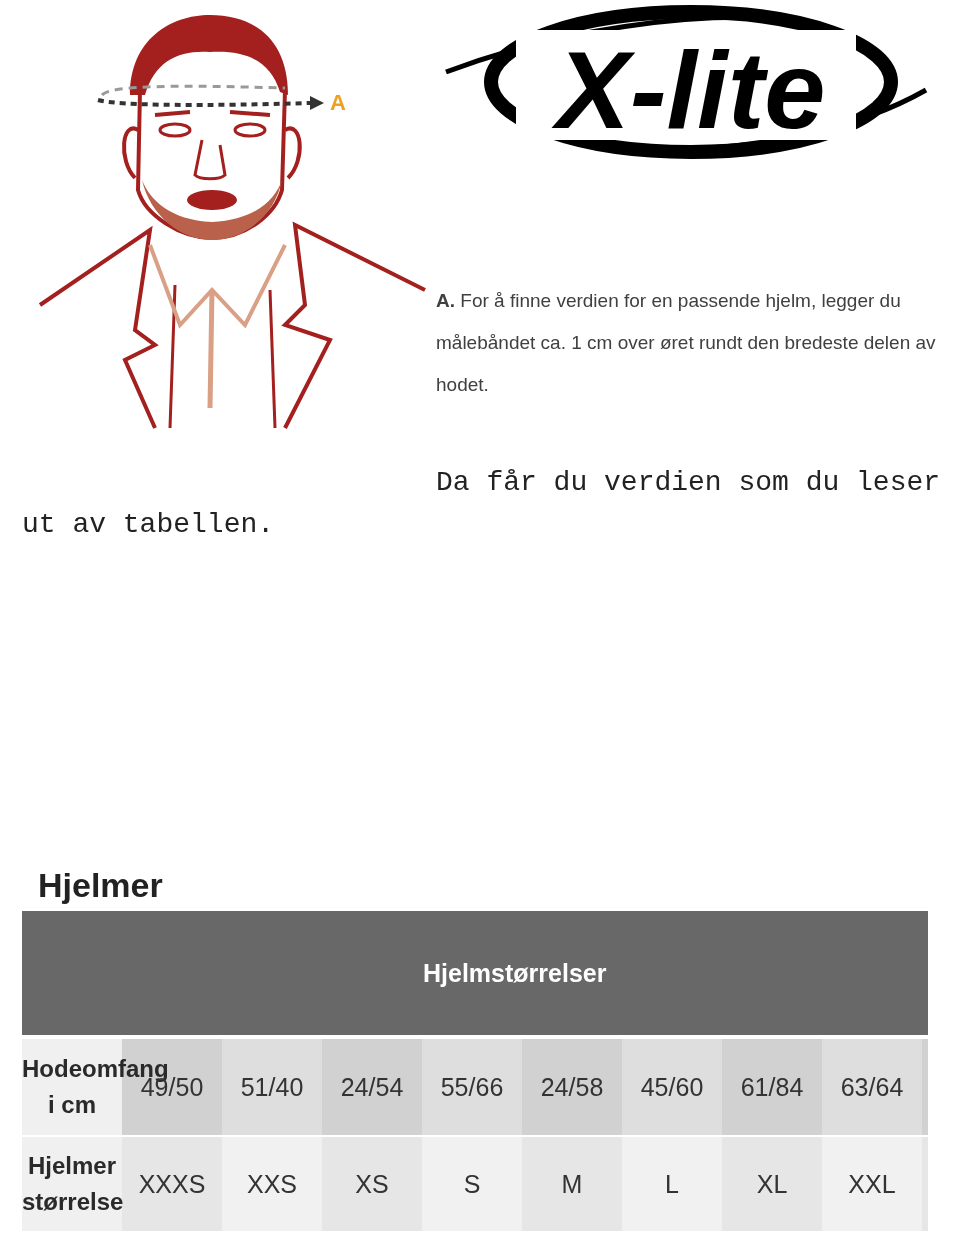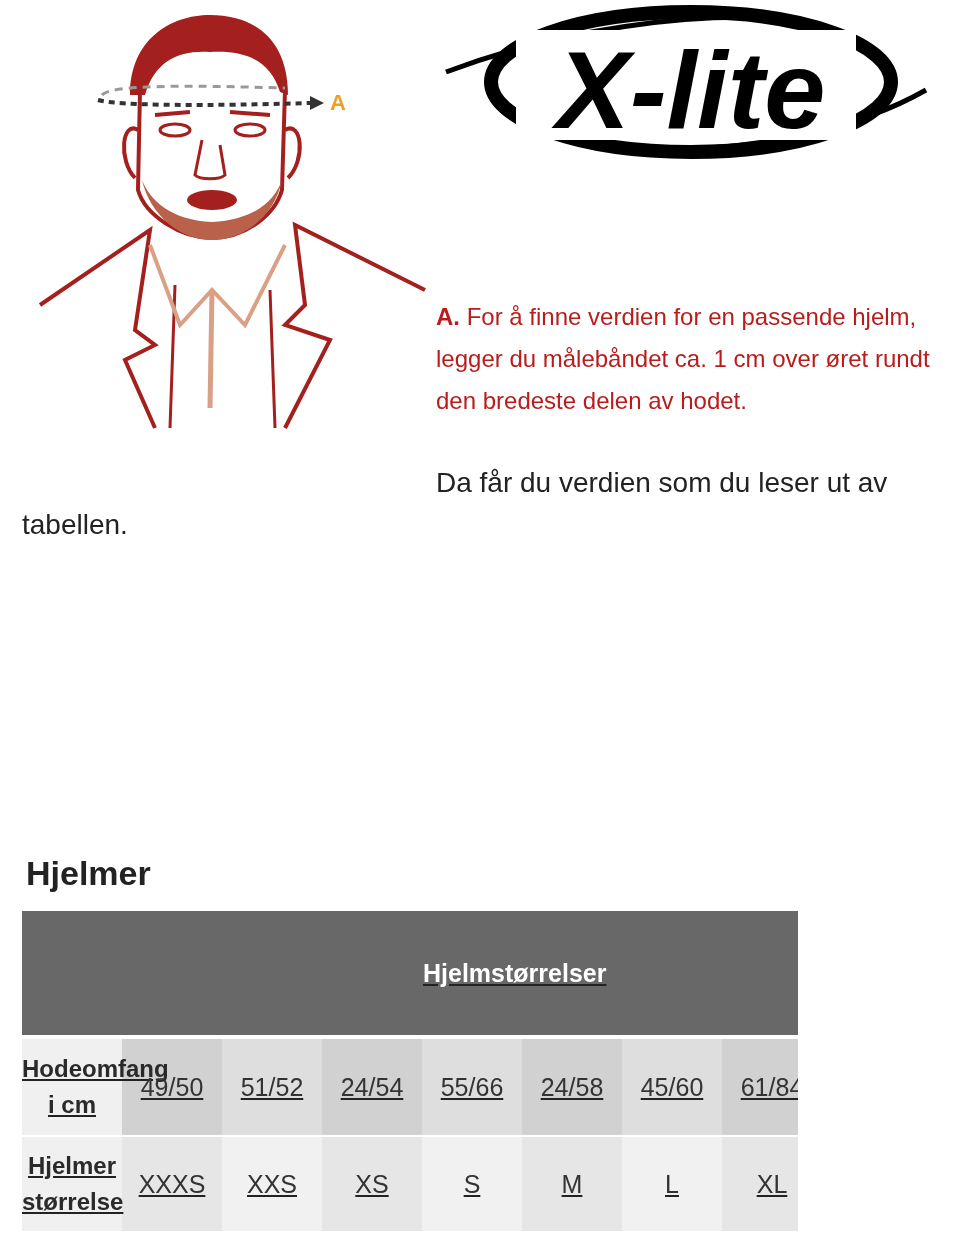--- a/index.html
+++ b/index.html
@@ -3,34 +3,34 @@
 <meta charset="utf-8">
 <style>
   html, body { margin: 0; padding: 0; background: #ffffff; }
   body {
     width: 960px; height: 1237px; overflow: hidden; position: relative;
     font-family: "Liberation Sans", "DejaVu Sans", sans-serif; color: #222222;
   }
   .illustration { position: absolute; left: 30px; top: 0; width: 410px; height: 440px; }
   .logo { position: absolute; left: 436px; top: 0; width: 500px; height: 170px; }
   .intro {
-    position: absolute; left: 436px; top: 296px; width: 500px;
-    font-size: 24px; line-height: 42px; color: #b91c1c;
+    position: absolute; left: 436px; top: 280px; width: 500px;
+    font-size: 19px; line-height: 42px; color: #404040;
   }
   .intro p { margin: 0; }
   .intro b { font-weight: bold; }
   .para2 {
     position: absolute; left: 22px; top: 462px; width: 920px;
     font-size: 28px; line-height: 42px; color: #222222; text-indent: 414px;
   }
   .section-title {
-    position: absolute; left: 22px; top: 850px; margin: 4px;
+    position: absolute; left: 22px; top: 850px; margin: 16px;
     font-size: 34px; font-weight: bold; color: #222222;
   }
-  .table-wrap { position: absolute; left: 22px; top: 911px; width: 776px; overflow: hidden; text-decoration: underline; }
+  .table-wrap { position: absolute; left: 22px; top: 911px; width: 906px; overflow: hidden; }
   table { border-collapse: collapse; table-layout: fixed; width: 1000px; }
   th.caption {
     background: #686868; color: #ffffff; height: 124px;
     font-size: 25px; font-weight: bold; text-align: left;
     padding: 0 0 0 401px;
   }
   td {
     text-align: center; vertical-align: middle; font-size: 25px; color: #333333;
     padding: 0; height: 95px; border-bottom: 2px solid #ffffff;
   }
@@ -91,36 +91,36 @@
     <path d="M10 72 C120 30 260 10 360 20" fill="none" stroke="#000000" stroke-width="5"></path>
     <path d="M490 90 C420 130 320 150 220 150" fill="none" stroke="#000000" stroke-width="5"></path>
     <rect x="80" y="30" width="340" height="110" fill="#ffffff"></rect>
     <text x="255" y="128" text-anchor="middle" font-size="110" font-weight="bold" font-style="italic" fill="#000000" font-family="Liberation Sans, sans-serif">X-lite</text>
   </svg>
 </div>
 
 <div class="intro">
   <p><b>A.</b> <span>For å finne verdien for en passende hjelm, legger du målebåndet ca. 1 cm over øret rundt den bredeste delen av hodet.</span></p>
 </div>
-<p class="para2" style="margin:0;">Da får du verdien som du leser ut av tabellen.</p>
+<p class="para2" style="margin:0;font-family:Liberation Mono, monospace;">Da får du verdien som du leser ut av tabellen.</p>
 
 <h2 class="section-title">Hjelmer</h2>
 
 <div class="table-wrap">
   <table>
     <thead>
       <tr>
           <th class="caption" colspan="10">Hjelmstørrelser</th>
         </tr>
     </thead>
     <tbody>
       <tr class="row-a">
         <td class="rowhead">Hodeomfang i cm</td>
         <td class="cell">49/50</td>
-        <td class="cell">51/52</td>
+        <td class="cell">51/40</td>
         <td class="cell">24/54</td>
         <td class="cell">55/66</td>
         <td class="cell">24/58</td>
         <td class="cell">45/60</td>
         <td class="cell">61/84</td>
         <td class="cell">63/64</td>
         <td class="cell">65/66</td>
       </tr>
       <tr class="row-b">
         <td class="rowhead">Hjelmer størrelse</td>

